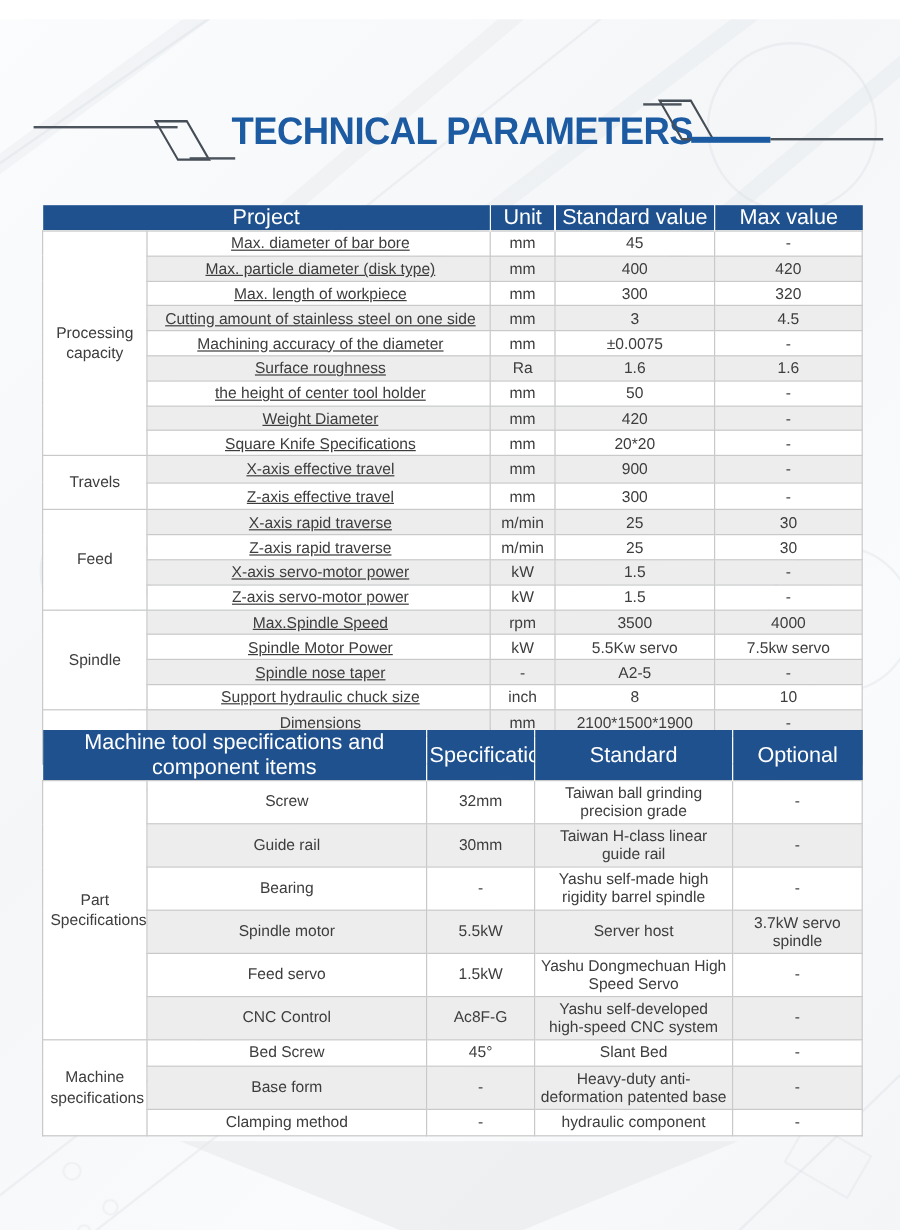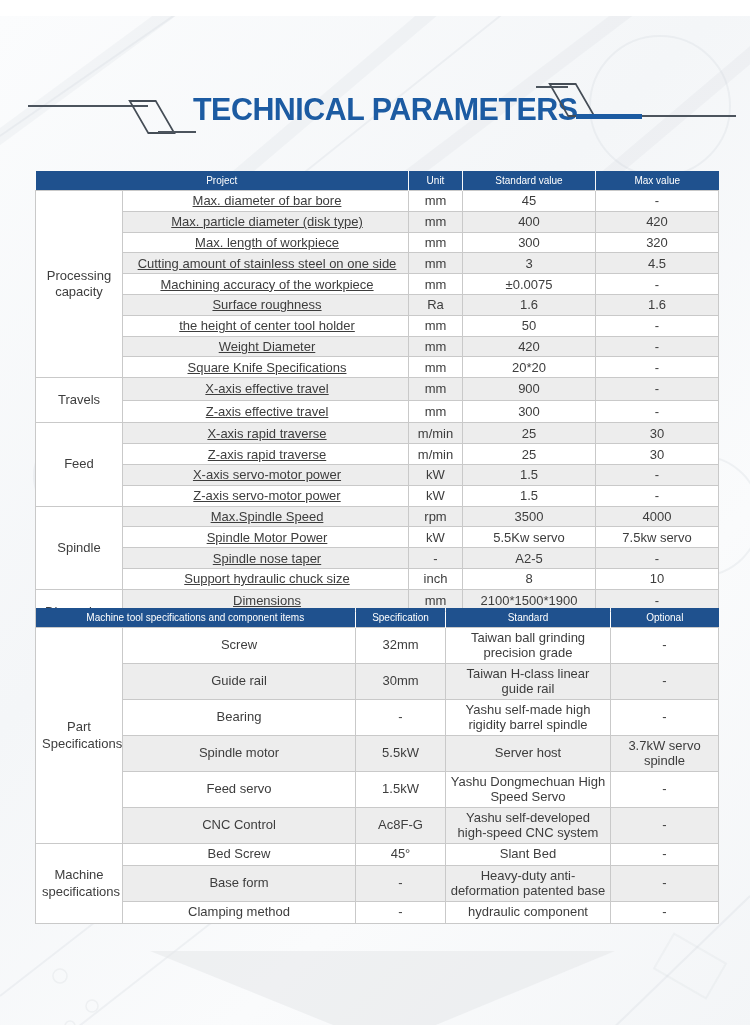--- a/index.html
+++ b/index.html
@@ -36,21 +36,21 @@
   .orn-thick{background:var(--title,#1c5ba2);height:5px;}
 
   
   table{border-collapse:collapse;table-layout:fixed;position:absolute;left:35px;width:683px;
         font-size:13px;color:var(--text,#3d3d3d);}
   .t1{top:155px;}
   .t2{top:592px;}
   th,td{border:1px solid var(--border,#c9c9c9);overflow:hidden;}
   thead th{
     background:var(--header_bg,#1f518e);
-    color:#fff;font-weight:normal;font-size:10px;
+    color:#fff;font-weight:normal;font-size:18px;
     height:19px;border:none;text-align:center;padding:0 2px;
   }
   thead th + th{border-left:1px solid rgba(255,255,255,0.45);}
   tbody td{text-align:center;padding:0 4px;background:#fff;}
   tbody tr.g td{background:var(--row_alt,#ededed);}
   .t1 tbody td{height:19.8px;}
   td.proj{text-align:center;padding-left:7px;text-decoration:underline;}
   th.group{
     background:#fff;font-weight:normal;text-align:center;
     padding:14px 6px;line-height:1.25;
@@ -146,21 +146,21 @@
         <td>300</td>
         <td>320</td>
       </tr>
       <tr class="g">
         <td class="proj">Cutting amount of stainless steel on one side</td>
         <td>mm</td>
         <td>3</td>
         <td>4.5</td>
       </tr>
       <tr class="w">
-        <td class="proj">Machining accuracy of the workpiece</td>
+        <td class="proj">Machining accuracy of the diameter</td>
         <td>mm</td>
         <td>±0.0075</td>
         <td>-</td>
       </tr>
       <tr class="g">
         <td class="proj">Surface roughness</td>
         <td>Ra</td>
         <td>1.6</td>
         <td>1.6</td>
       </tr>

